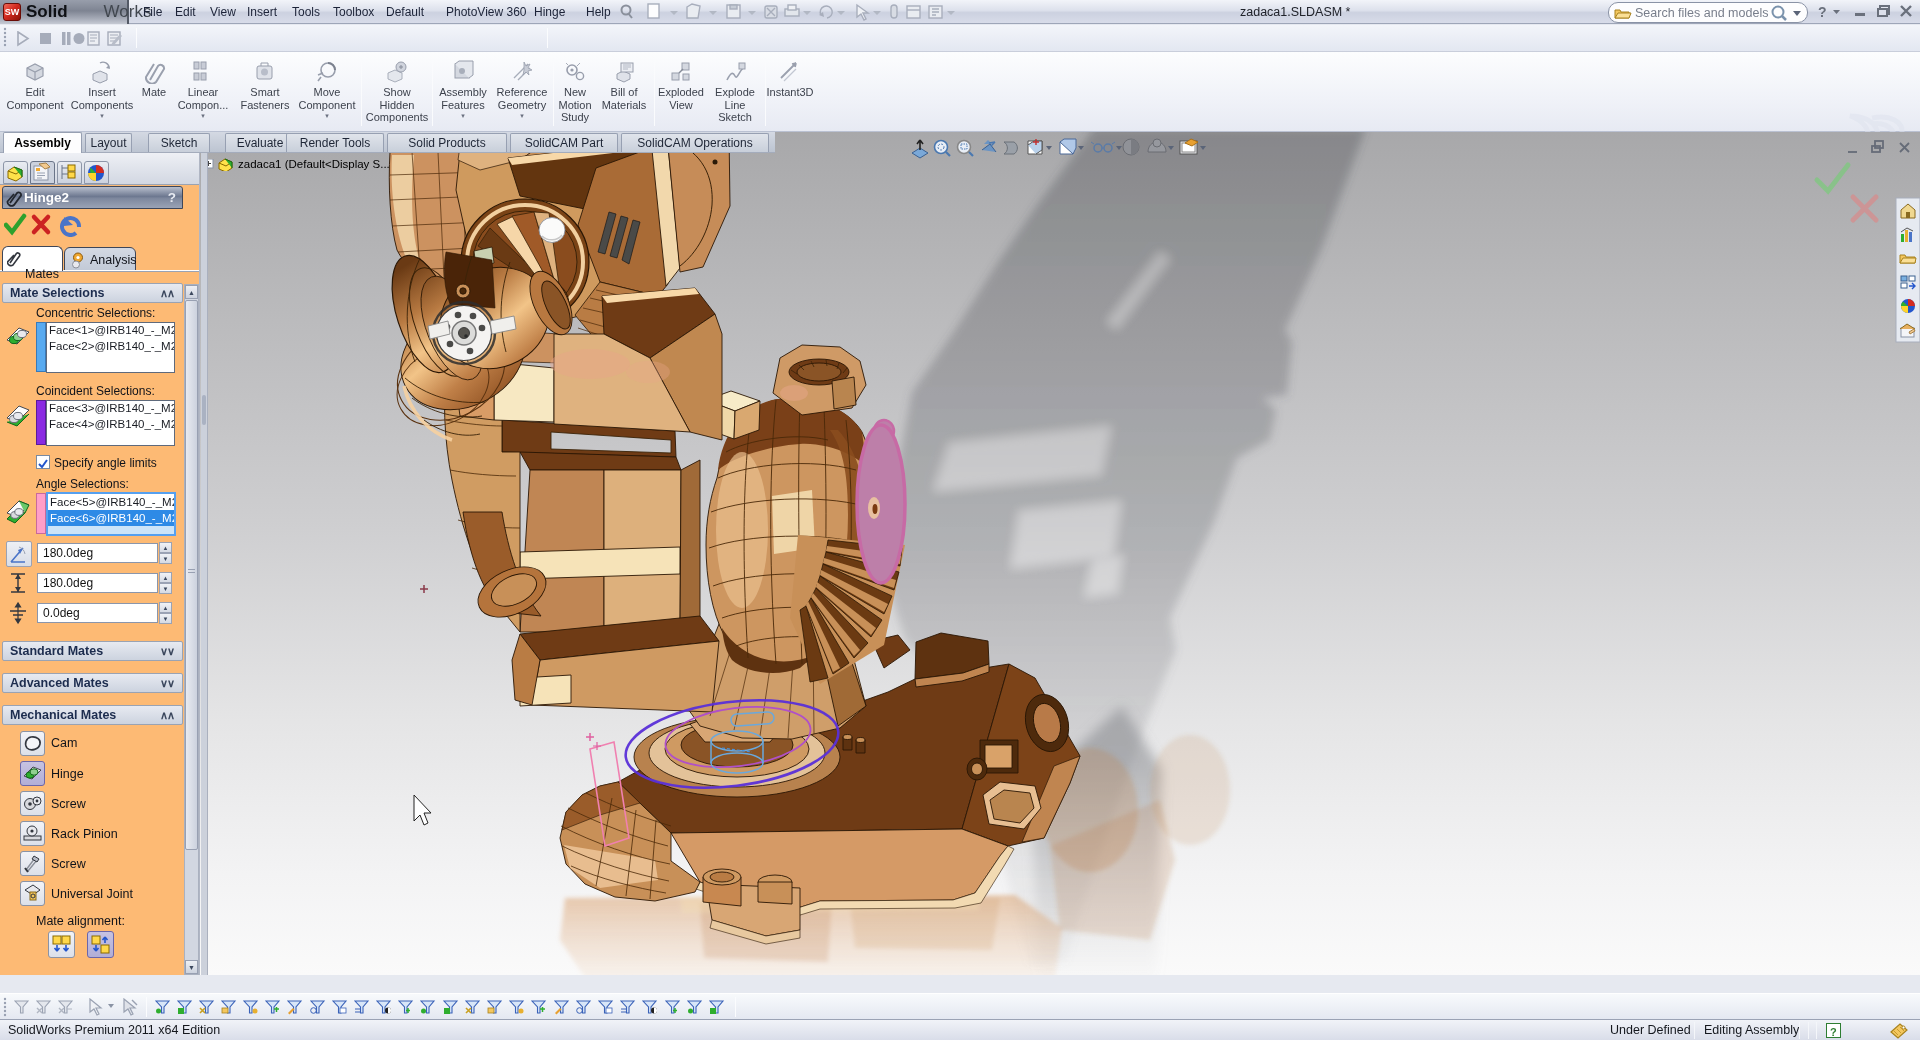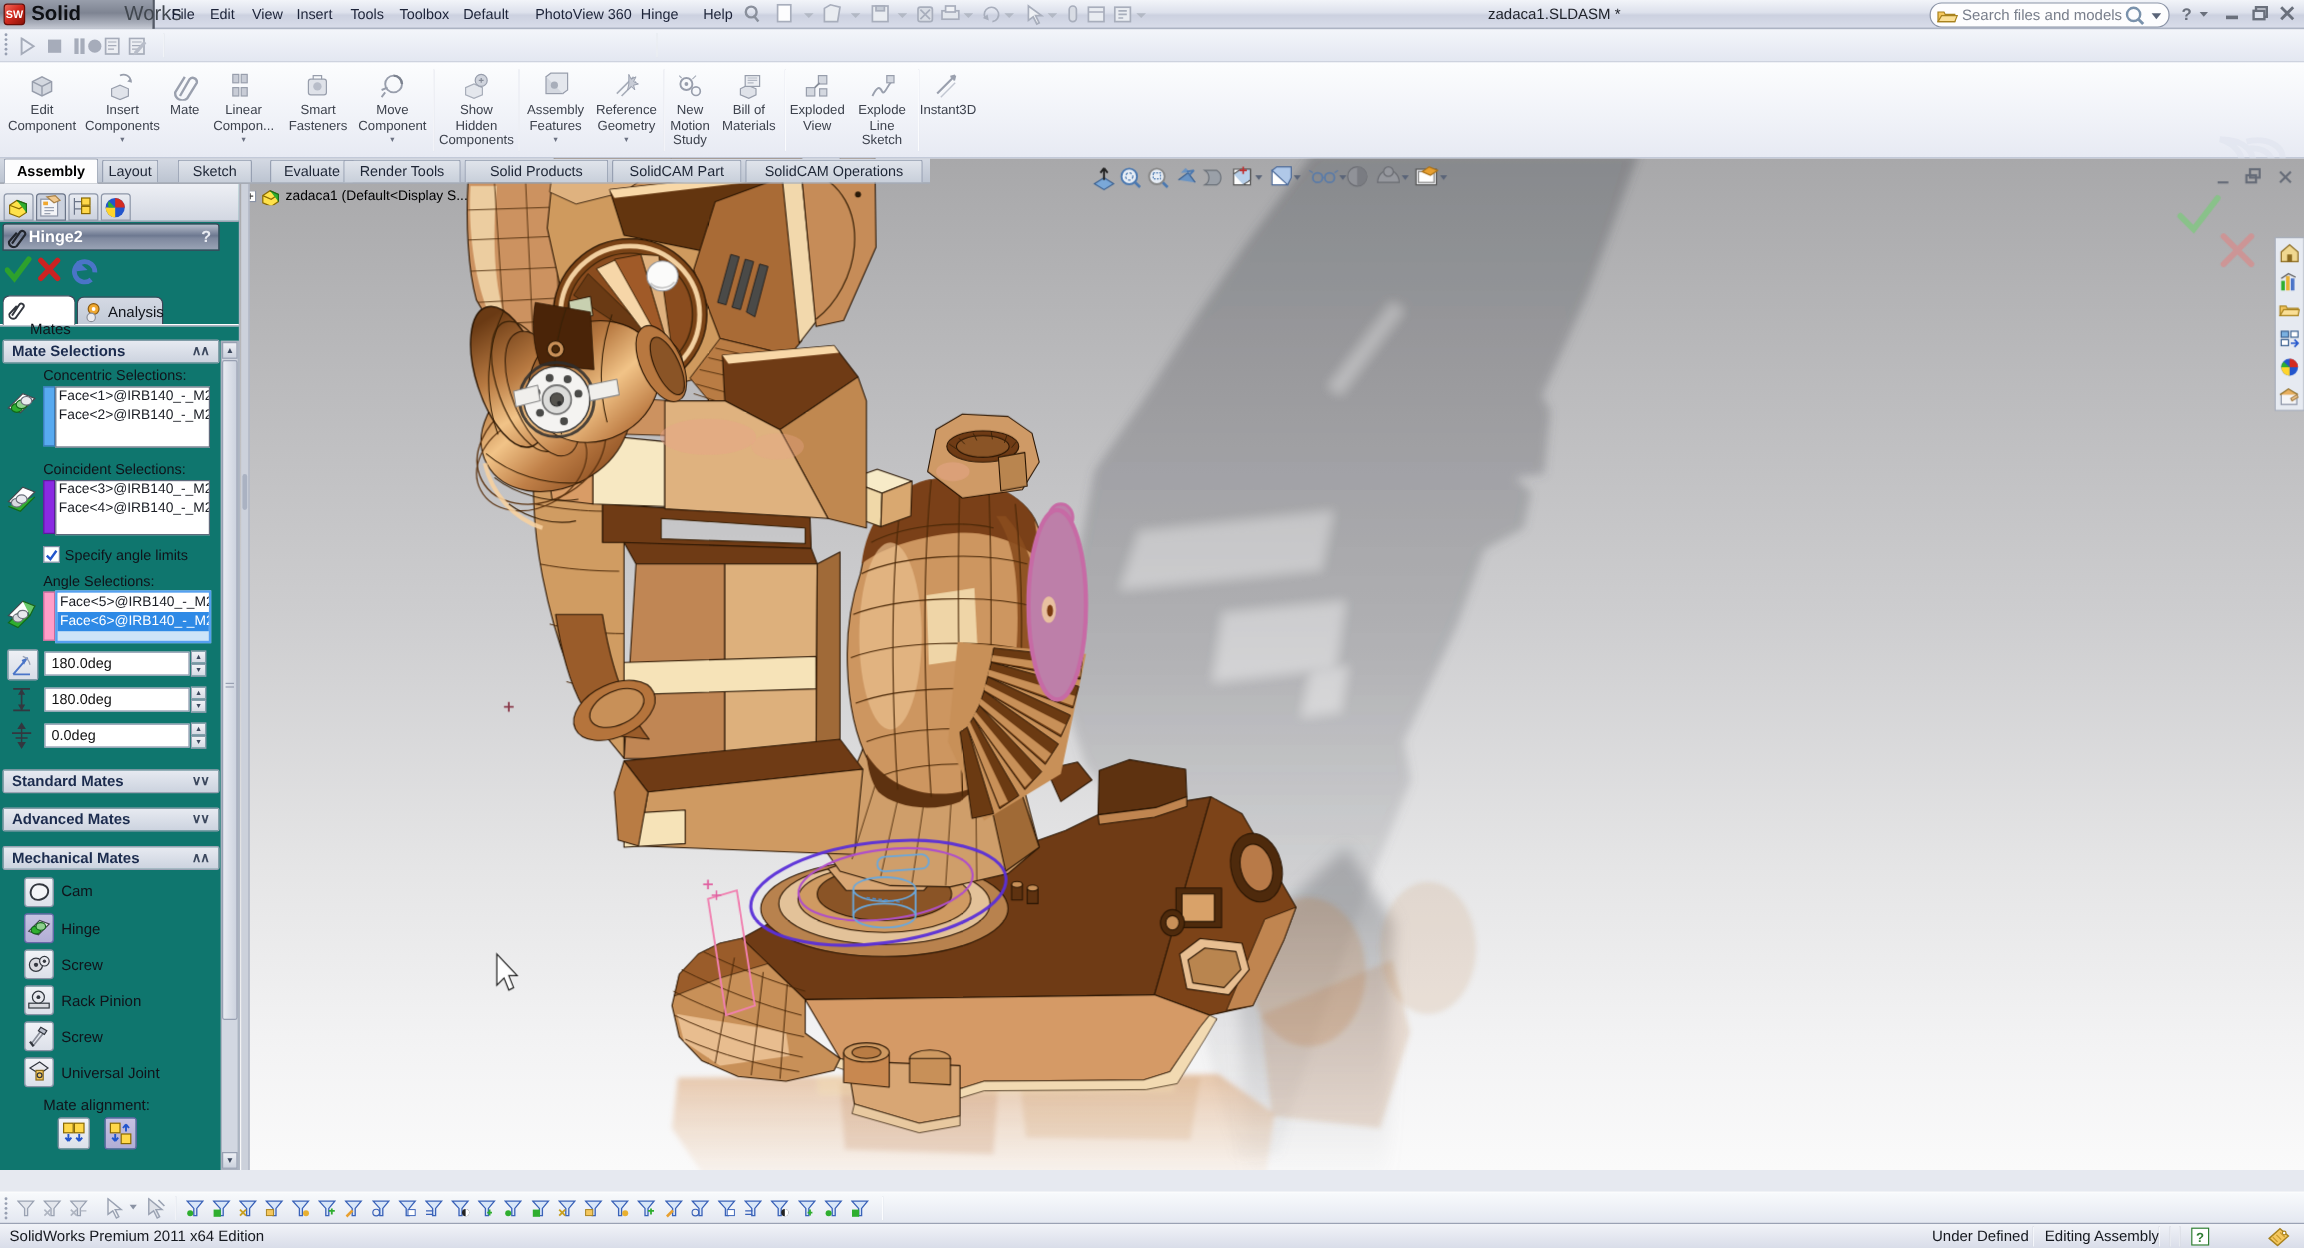--- a/index.html
+++ b/index.html
@@ -42,21 +42,21 @@
   #tabrow { position:absolute; left:0; top:132px; width:775px; height:21px;
     background:linear-gradient(180deg,#d4d9e3 0%,#bcc4d1 100%); border-bottom:1px solid #a4acbc; z-index:30; }
   .ctab { position:absolute; top:1px; height:19px; font-size:12px; color:#1e2636; text-align:center;
     background:linear-gradient(180deg,#e0e4eb 0%,#c8cfda 100%); border:1px solid #97a0b2; border-bottom:none;
     border-radius:2px 2px 0 0; line-height:18px; }
   .ctab.active { background:#fdfdfe; font-weight:bold; color:#000; top:0; height:21px; line-height:20px; z-index:2; }
   
   #vpwrap { position:absolute; left:0; top:132px; width:1920px; height:843px; z-index:1; }
   #treeline { position:absolute; left:204px; top:158px; z-index:25; font-size:11.5px; color:#000; }
   
-  #panel { position:absolute; left:0; top:153px; width:200px; height:822px; background:#0f766e;
+  #panel { position:absolute; left:0; top:153px; width:200px; height:822px; background:#fdba74;
     border-right:1px solid #b0b6c4; z-index:40; }
   #splitter { position:absolute; left:201px; top:153px; width:7px; height:822px;
     background:#ccd1db; border-right:1px solid #aab0be; z-index:39; }
   
   .ptabico { position:absolute; top:8px; width:25px; height:23px; border:1px solid #8d96a8;
     border-radius:3px 3px 0 0; background:linear-gradient(180deg,#e9ecf2,#ccd2de); }
   #hingehdr { position:absolute; left:2px; top:33px; width:181px; height:23px; border:1px solid #3e4658;
     border-radius:3px 3px 0 0; background:linear-gradient(180deg,#b8bfcd 0%,#6d7890 45%,#7e889e 55%,#9aa3b5 100%); }
   #hingehdr .t { position:absolute; left:21px; top:3px; color:#fff; font-weight:bold; font-size:13.5px; }
   #hingehdr .q { position:absolute; right:6px; top:3px; color:#e8ebf2; font-weight:bold; font-size:13.5px; }

